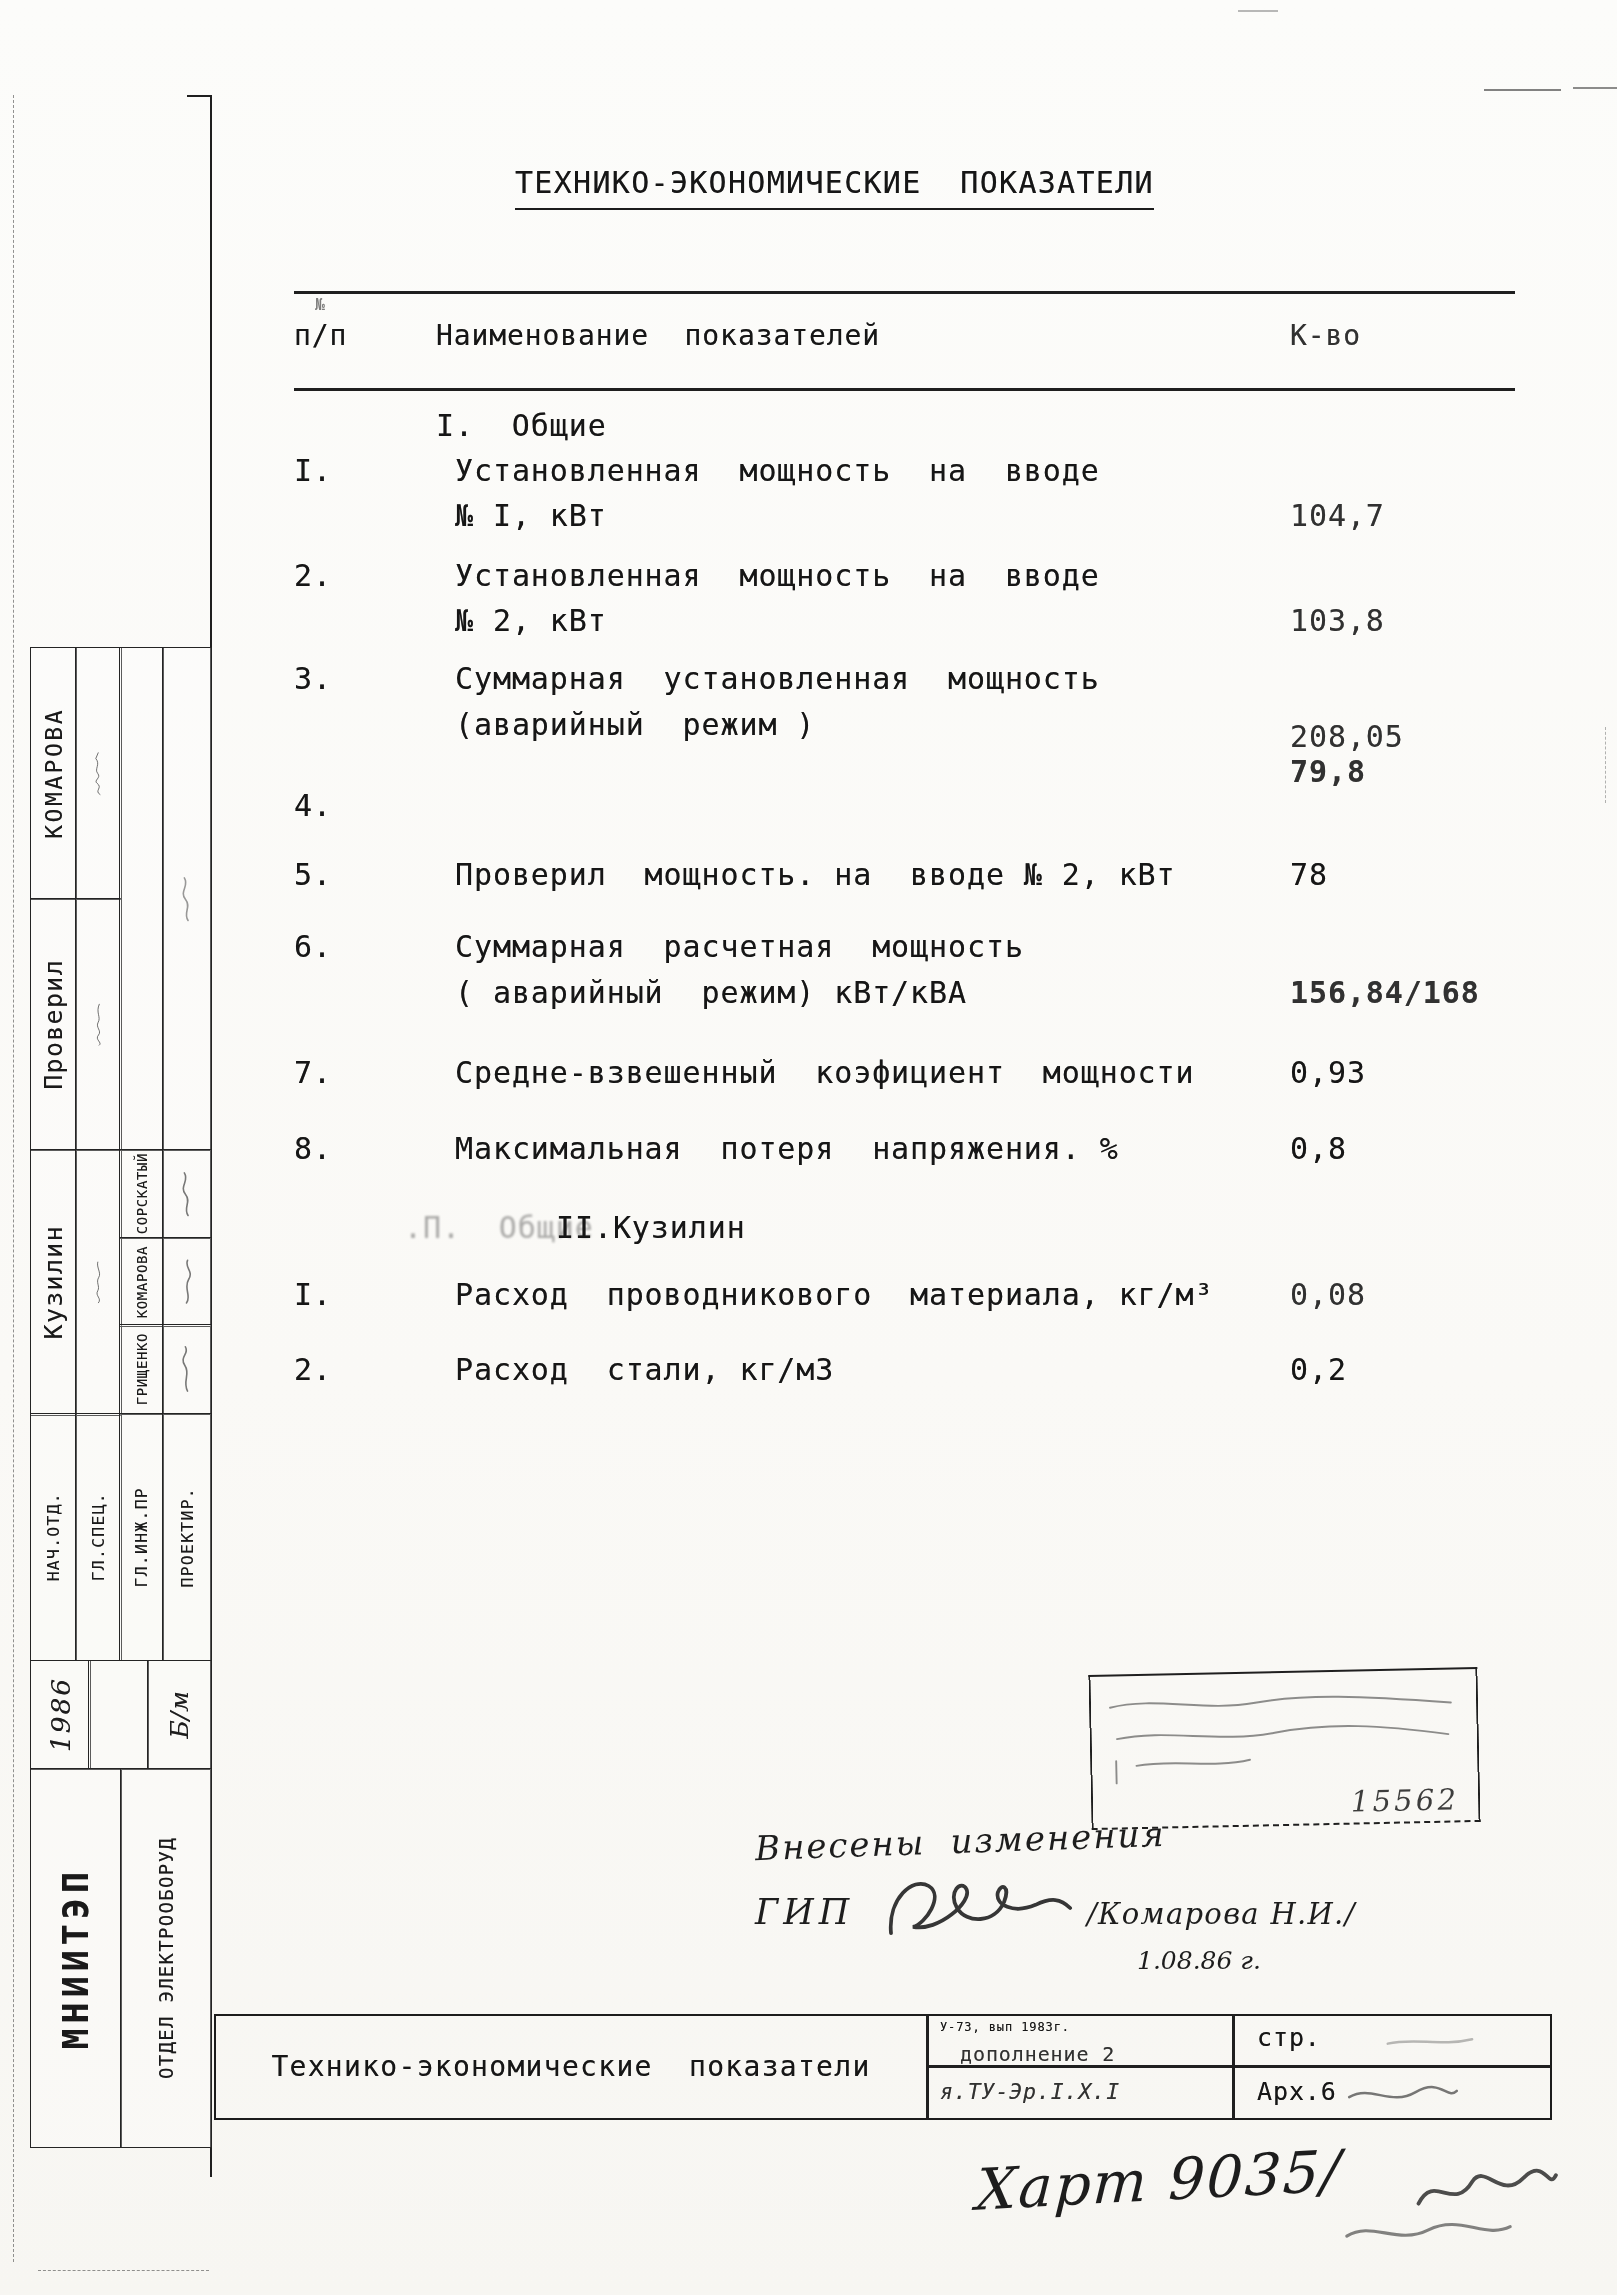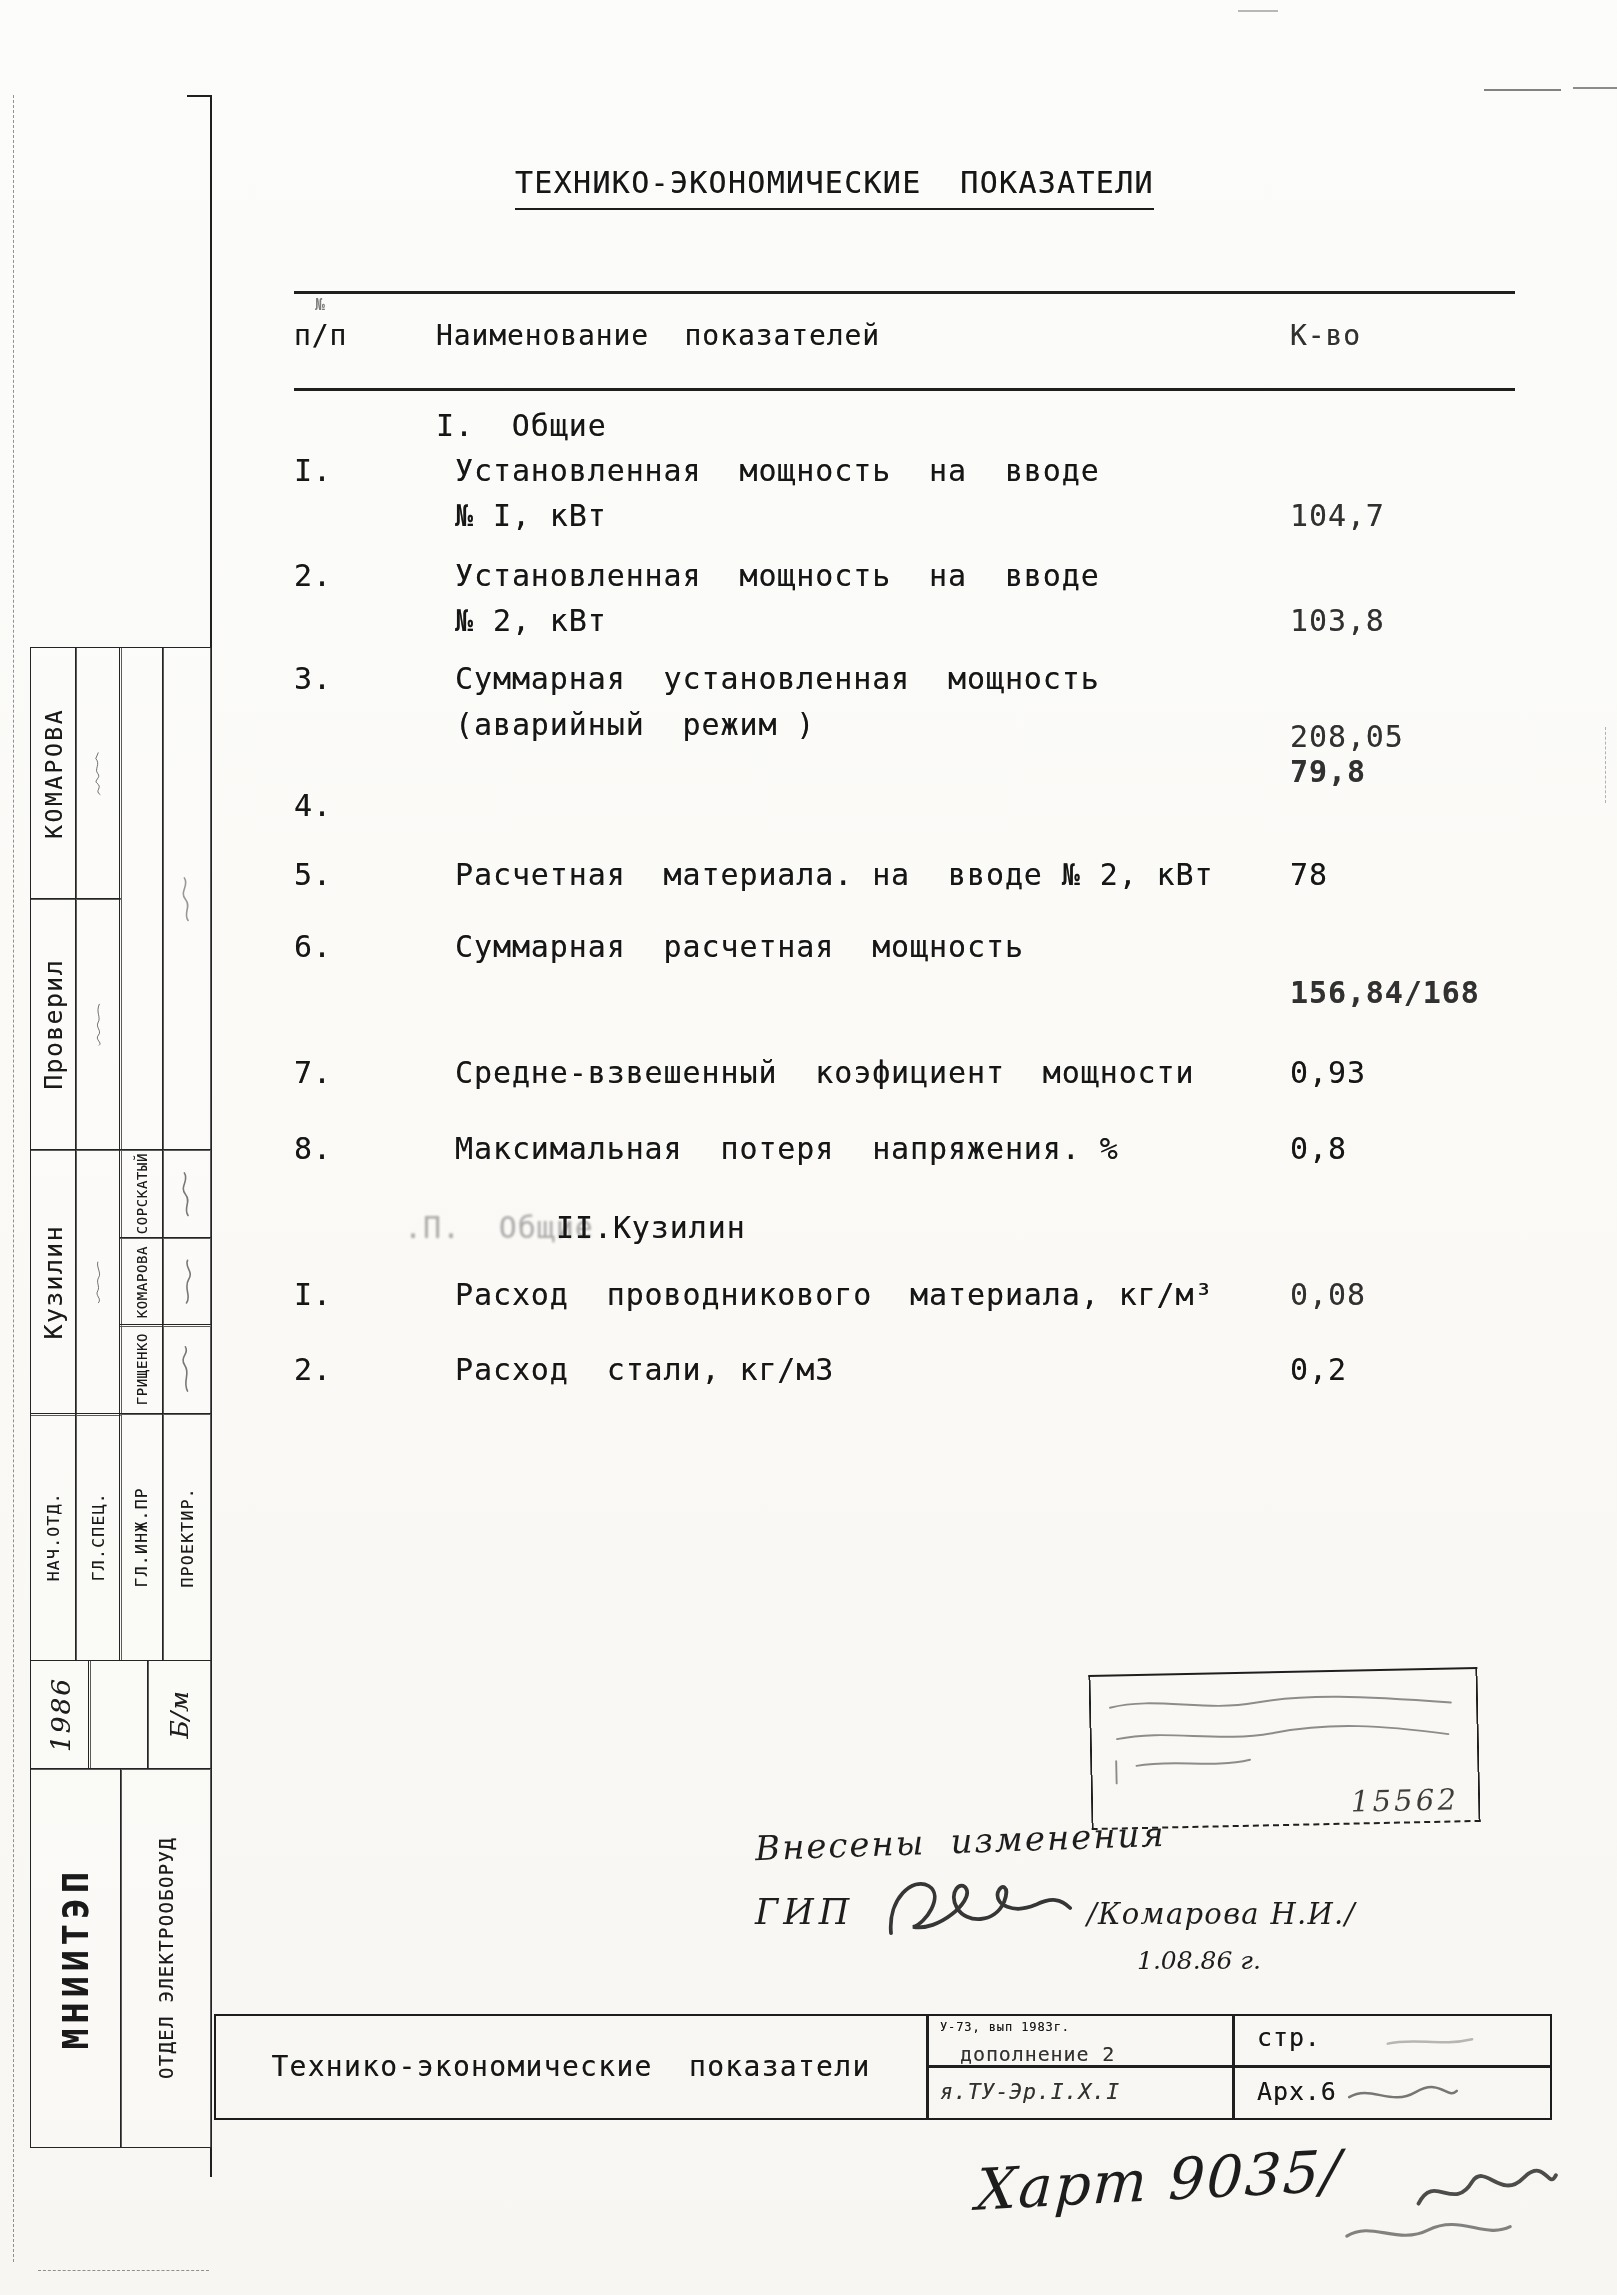--- a/index.html
+++ b/index.html
@@ -163,25 +163,26 @@
 
   <div class="typed" style="left:294px; top:662px;">3.</div>
   <div class="typed" style="left:455px; top:662px;">Суммарная  установленная  мощность</div>
   <div class="typed" style="left:455px; top:708px;">(аварийный  режим )</div>
   <div class="typed smudge" style="left:1290px; top:720px; font-weight:normal;">208,05</div>
 
   <div class="typed" style="left:294px; top:789px;">4.</div>
   <div class="typed smudge" style="left:1290px; top:755px; font-weight:bold;">79,8</div>
 
   <div class="typed" style="left:294px; top:858px;">5.</div>
-  <div class="typed" style="left:455px; top:858px;">Расчетная  материала. на  вводе № 2, кВт</div>
+  <div class="typed" style="left:455px; top:858px;">Проверил  мощность. на  вводе № 2, кВт</div>
   <div class="typed" style="left:1290px; top:858px;">78</div>
 
   <div class="typed" style="left:294px; top:930px;">6.</div>
   <div class="typed" style="left:455px; top:930px;">Суммарная  расчетная  мощность</div>
+  <div class="typed" style="left:455px; top:976px;">( аварийный  режим) кВт/кВА</div>
   <div class="typed smudge" style="left:1290px; top:976px; font-weight:bold;">156,84/168</div>
 
   <div class="typed" style="left:294px; top:1056px;">7.</div>
   <div class="typed" style="left:455px; top:1056px;">Средне-взвешенный  коэфициент  мощности</div>
   <div class="typed" style="left:1290px; top:1056px;">0,93</div>
 
   <div class="typed" style="left:294px; top:1132px;">8.</div>
   <div class="typed" style="left:455px; top:1132px;">Максимальная  потеря  напряжения. %</div>
   <div class="typed" style="left:1290px; top:1132px;">0,8</div>
 

